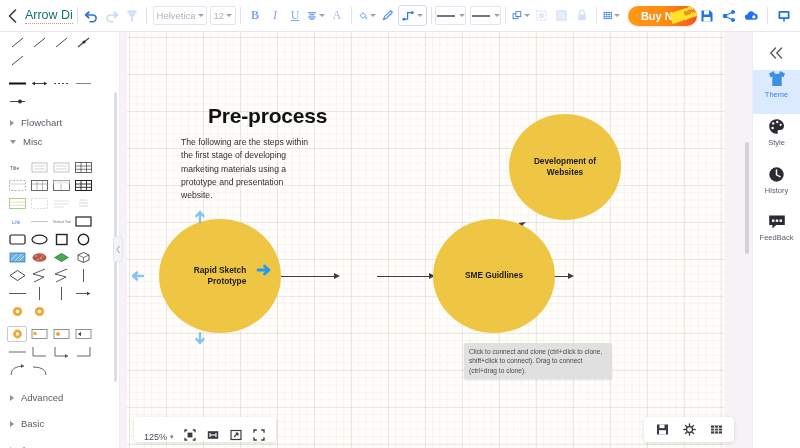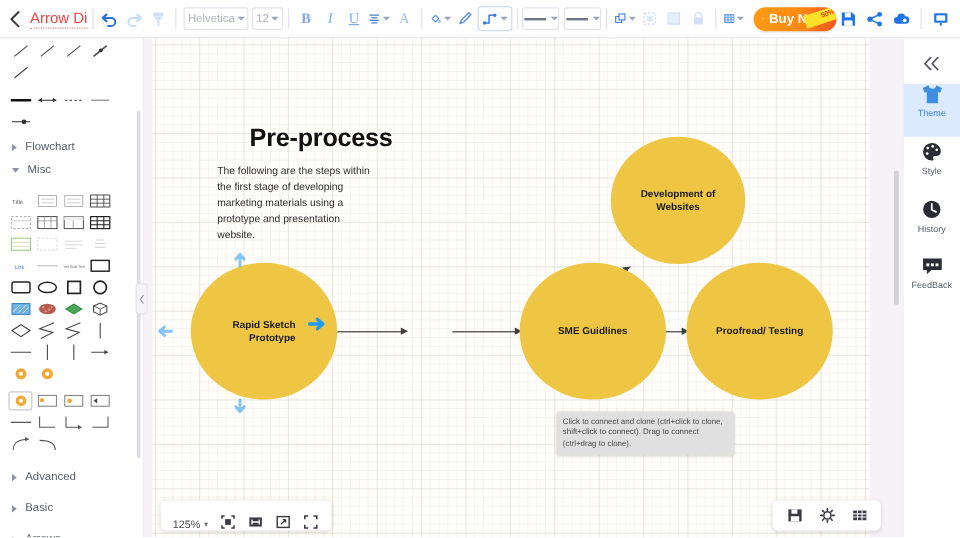--- a/index.html
+++ b/index.html
@@ -16,21 +16,21 @@
     position: absolute; left: 0; top: 0; width: 800px; height: 32px;
     background: #ffffff; border-bottom: 1px solid #e6e6ea;
     display: flex; align-items: center; z-index: 40;
   }
   .tb-back {
     width: 20px; height: 26px; display: flex; align-items: center;
     justify-content: center; cursor: pointer; margin-left: 4px;
   }
   .tb-back svg { width: 9px; height: 14px; }
   .doc-title {
-    font-size: 12.5px; color: #ef4444; margin-left: 4px;
+    font-size: 12.5px; color: #0f766e; margin-left: 4px;
     white-space: nowrap; border-bottom: 1px dotted #e08a8a;
     padding-bottom: 1px; cursor: text;
   }
   .tb-sep { width: 1px; height: 17px; background: #e2e2ea; margin: 0 4px; }
   .tb-btn {
     height: 24px; min-width: 20px; display: flex; align-items: center;
     justify-content: center; cursor: pointer; padding: 0 2px;
   }
   .tb-btn.dis { opacity: .33; }
   .tb-icon { display: block; }
@@ -762,23 +762,20 @@
     <svg style="position:absolute;left:340px;top:150px;width:120px;height:110px;overflow:visible">
       <line x1="5" y1="104" x2="63" y2="43" stroke="#3d3d3d" stroke-width="1"></line>
       <path d="M66 40 l-7.6 0.9 l3.3 3.4 z" fill="#3d3d3d"></path>
     </svg>
 
     <div class="node" style="left:39px; top:187px; width:122px; height:114px;text-align:right;">
       <span><span>Rapid Sketch</span><br><span>Prototype</span></span>
     </div>
     <div class="node" style="left:313px; top:187px; width:122px; height:114px;">
       <span>SME Guidlines</span>
-    </div>
-    <div class="node" style="left:452px; top:187px; width:122px; height:114px;">
-      <span>Proofread/ Testing</span>
     </div>
     <div class="node" style="left:389px; top:82px; width:112px; height:106px;">
       <span><span>Development of</span><br><span>Websites</span></span>
     </div>
 
     <svg class="blue-arrow" style="left:8px;top:237px;width:16px;height:14px">
       <path d="M15 7 H5 M5 7 l4 -3.5 M5 7 l4 3.5" fill="none" stroke="#2196f3" stroke-width="2.4" stroke-linecap="round" stroke-linejoin="round" opacity=".55"></path>
     </svg>
     <svg class="blue-arrow" style="left:136px;top:231px;width:18px;height:14px">
       <path d="M2 7 H13 M13 7 l-4.5 -4 M13 7 l-4.5 4" fill="none" stroke="#1e9bf5" stroke-width="2.8" stroke-linecap="round" stroke-linejoin="round"></path>

